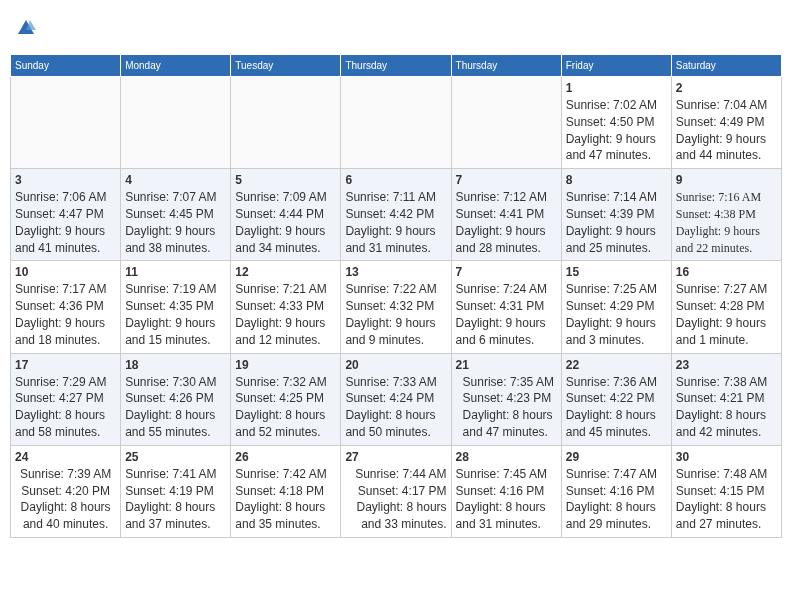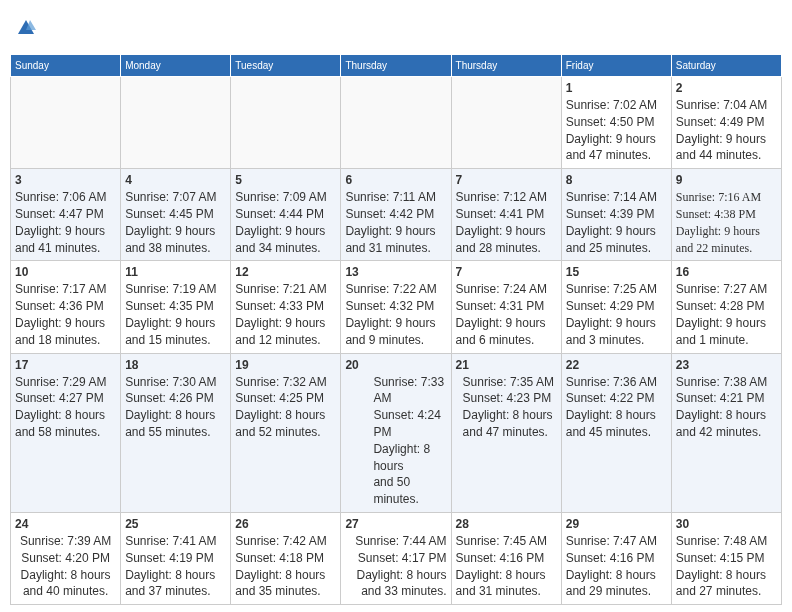--- a/index.html
+++ b/index.html
@@ -267,21 +267,21 @@
         </td>
         <td>
           <span class="day-number">19</span>
           <div class="day-info" style="white-space: pre-line;">Sunrise: 7:32 AM
 Sunset: 4:25 PM
 Daylight: 8 hours
 and 52 minutes.</div>
         </td>
         <td>
           <span class="day-number">20</span>
-          <div class="day-info" style="white-space: pre-line; margin-left: 28px;">Sunrise: 7:33 AM
+          <div class="day-info" style="white-space: pre-line;">Sunrise: 7:33 AM
 Sunset: 4:24 PM
 Daylight: 8 hours
 and 50 minutes.</div>
         </td>
         <td>
           <span class="day-number">21</span>
           <div class="day-info" style="white-space: pre-line; margin-left: 7px;">Sunrise: 7:35 AM
 Sunset: 4:23 PM
 Daylight: 8 hours
 and 47 minutes.</div>

